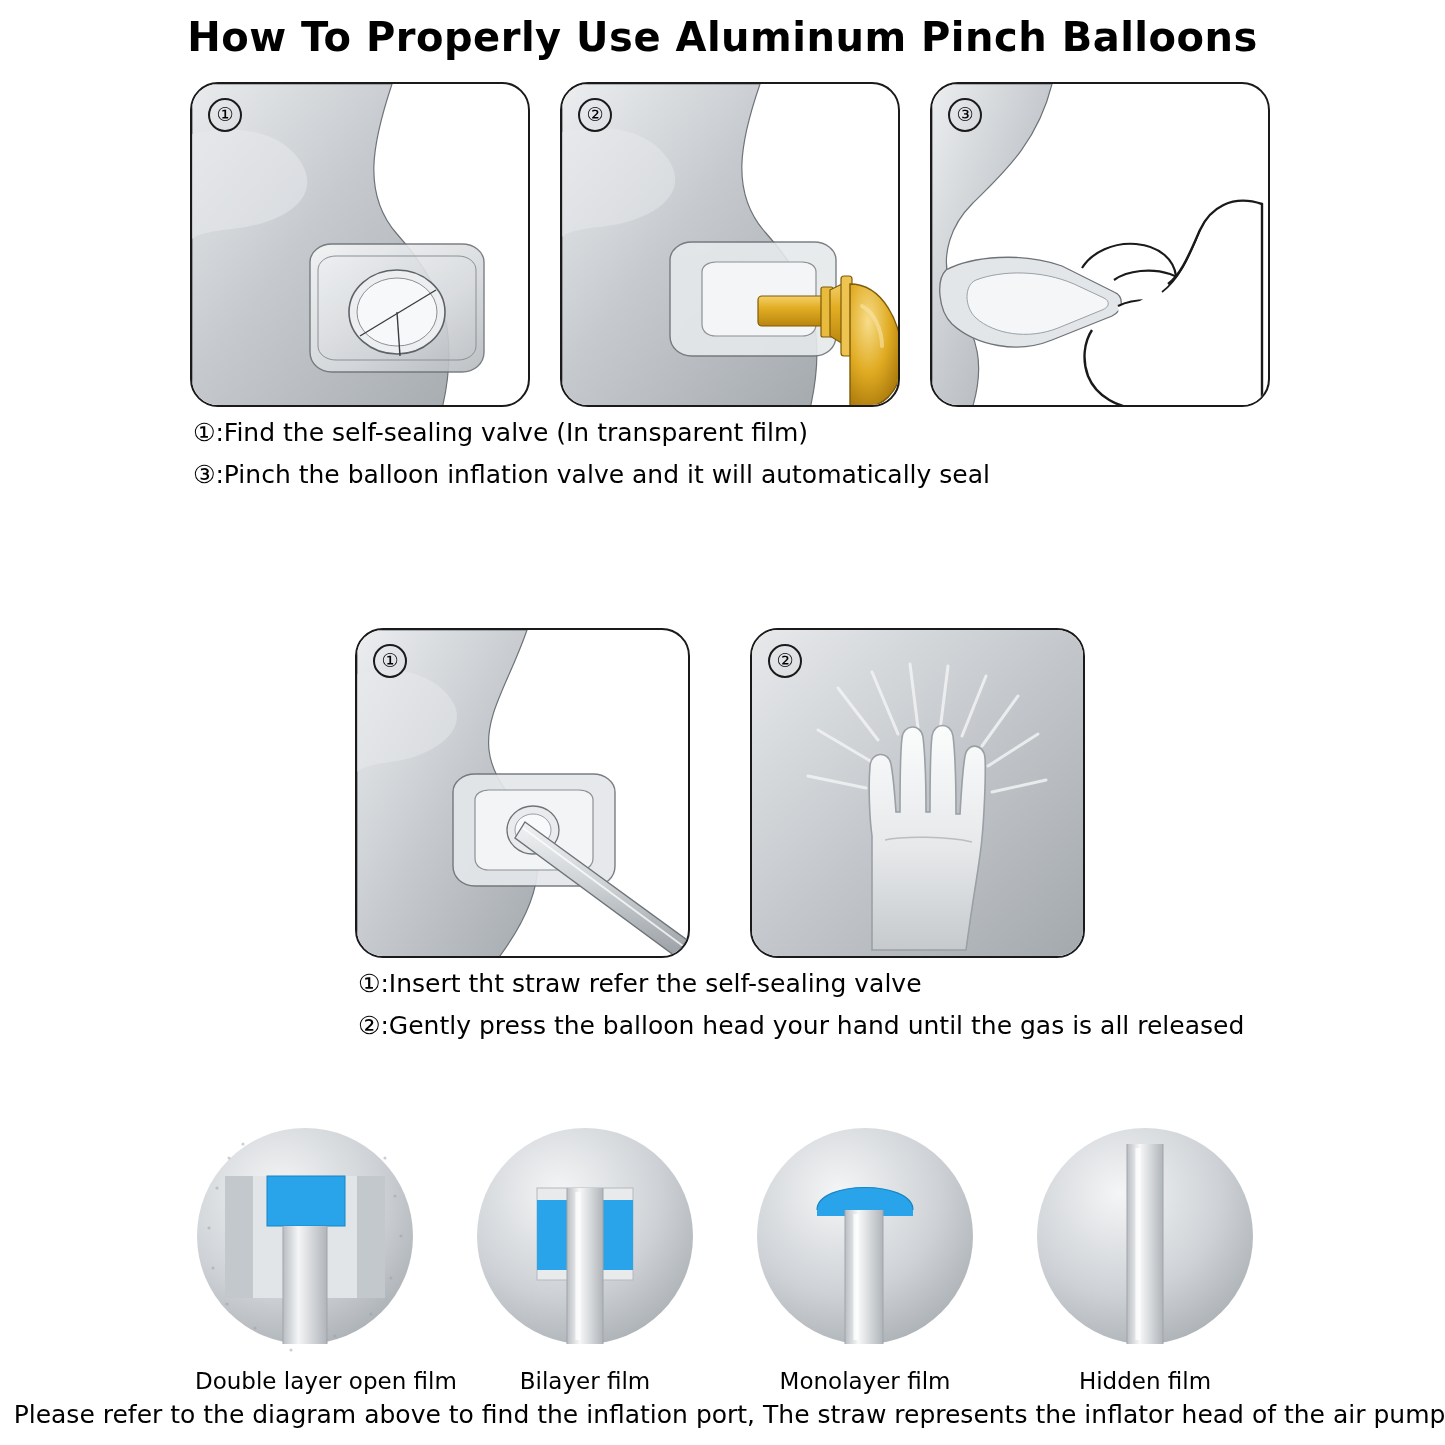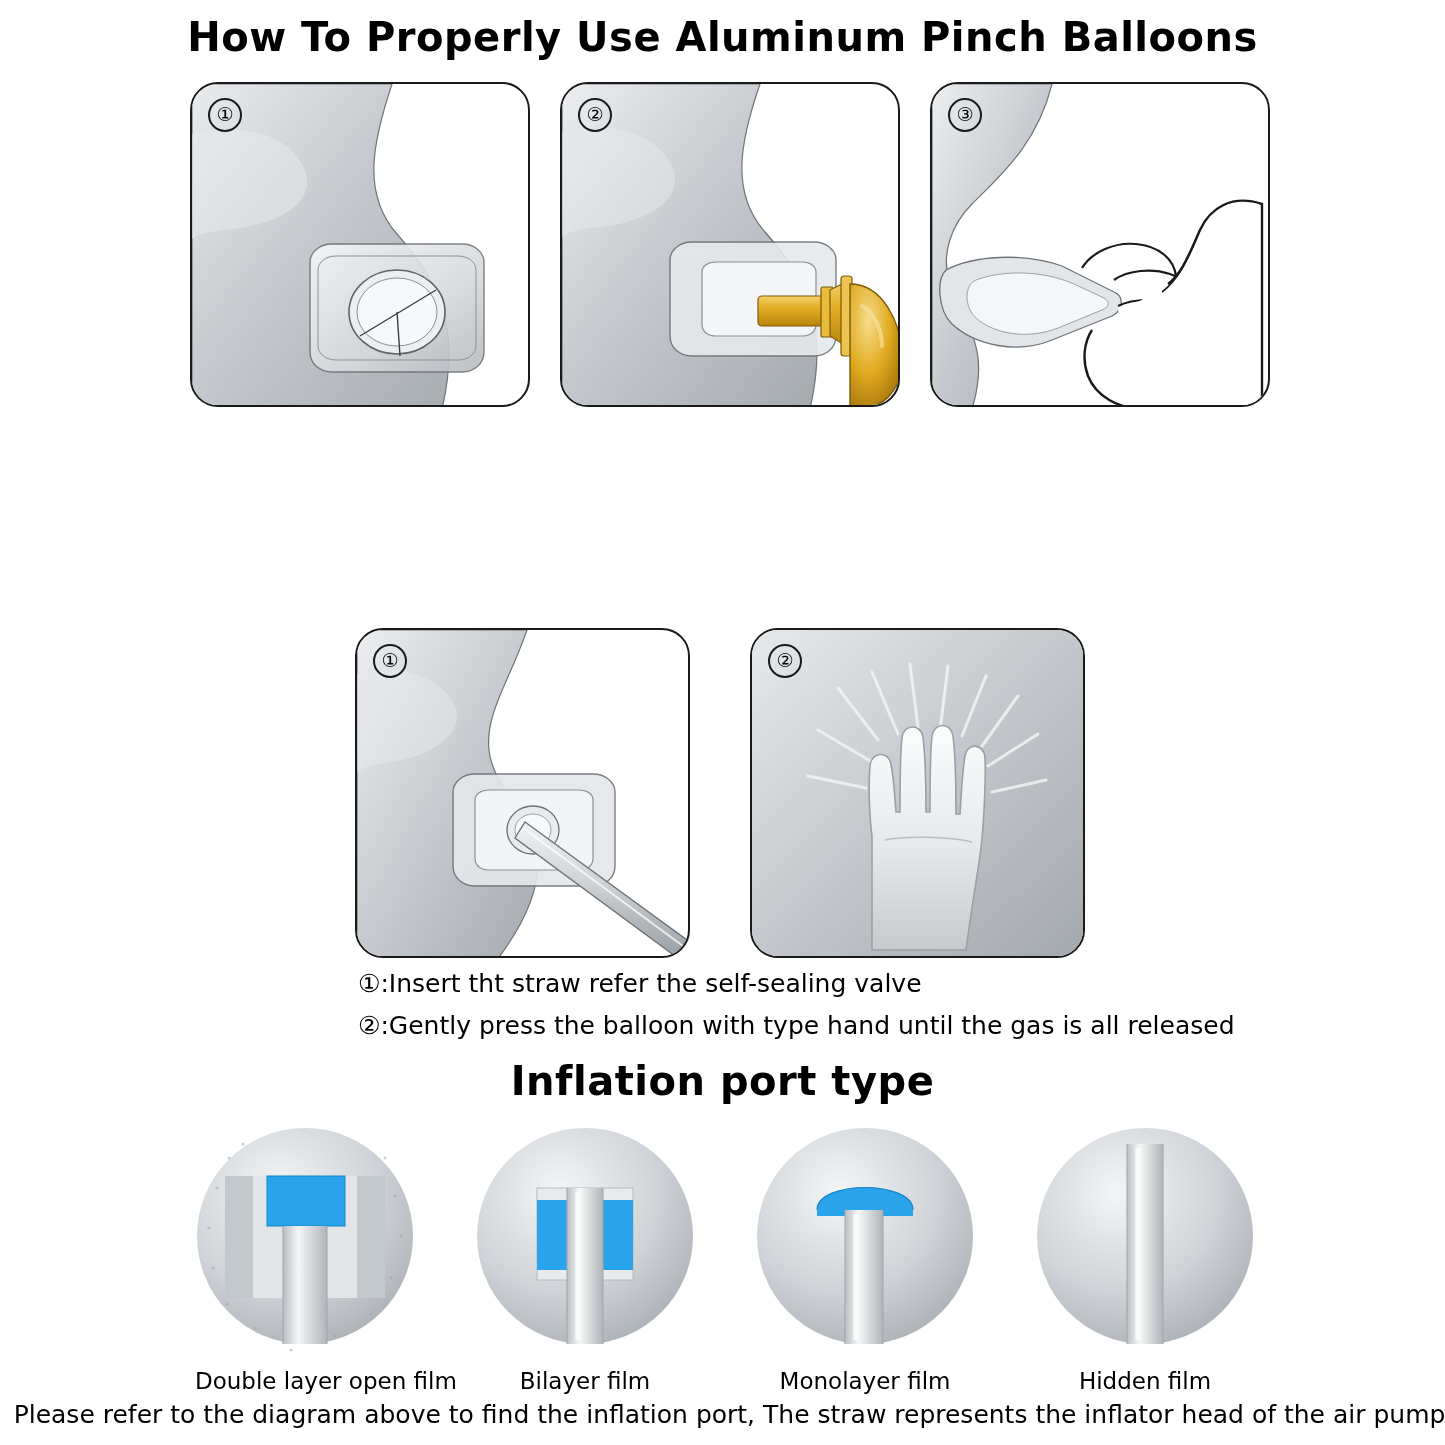--- a/index.html
+++ b/index.html
@@ -250,20 +250,22 @@
         <path d="M160 246 C152 258 150 276 156 292 C164 312 186 325 212 325
                  L330 325 L330 120 C300 110 278 124 268 146
                  C258 168 250 190 236 200" fill="#ffffff" stroke="#1a1a1a" stroke-width="2.4"></path>
         <path d="M268 146 C256 176 246 196 230 208" fill="none" stroke="#1a1a1a" stroke-width="1.6"></path>
       </svg>
       <div class="num">③</div>
     </div>
   </div>
 
   <div class="caption-block cap-1">
+    <div class="caption-line">①:Find the self-sealing valve (In transparent film)</div>
+    <div class="caption-line">③:Pinch the balloon inflation valve and it will automatically seal</div>
   </div>
 
 
   <div class="panel-row-2">
 
     <div class="panel-lg">
       <svg width="335" height="330" viewBox="0 0 335 330">
         <defs>
           <linearGradient id="g4a" x1="0" y1="0" x2="1" y2="1">
             <stop offset="0%" stop-color="#eceef0"></stop>
@@ -337,24 +339,23 @@
                  C234 146 232 188 230 208
                  C228 232 222 260 214 320 Z" fill="url(#ghand)" stroke="#9aa0a5" stroke-width="1.6"></path>
         <path d="M133 210 C150 206 196 206 220 212" fill="none" stroke="#b9bec2" stroke-width="1.4"></path>
       </svg>
       <div class="num">②</div>
     </div>
   </div>
 
   <div class="caption-block cap-2">
     <div class="caption-line">①:Insert tht straw refer the self-sealing valve</div>
-    <div class="caption-line">②:Gently press the balloon with type hand until the gas is all released</div>
+    <div class="caption-line">②:Gently press the balloon head your hand until the gas is all released</div>
   </div>
 
-  <h1 class="section-title title-3">Inflation port type</h1>
 
   <div class="ports-row">
 
     <div class="port">
       <svg width="220" height="240" viewBox="0 0 220 240">
         <defs>
           <radialGradient id="pg1" cx="38%" cy="30%" r="78%">
             <stop offset="0%" stop-color="#f4f5f6"></stop>
             <stop offset="60%" stop-color="#ced2d6"></stop>
             <stop offset="100%" stop-color="#a9aeb3"></stop>

